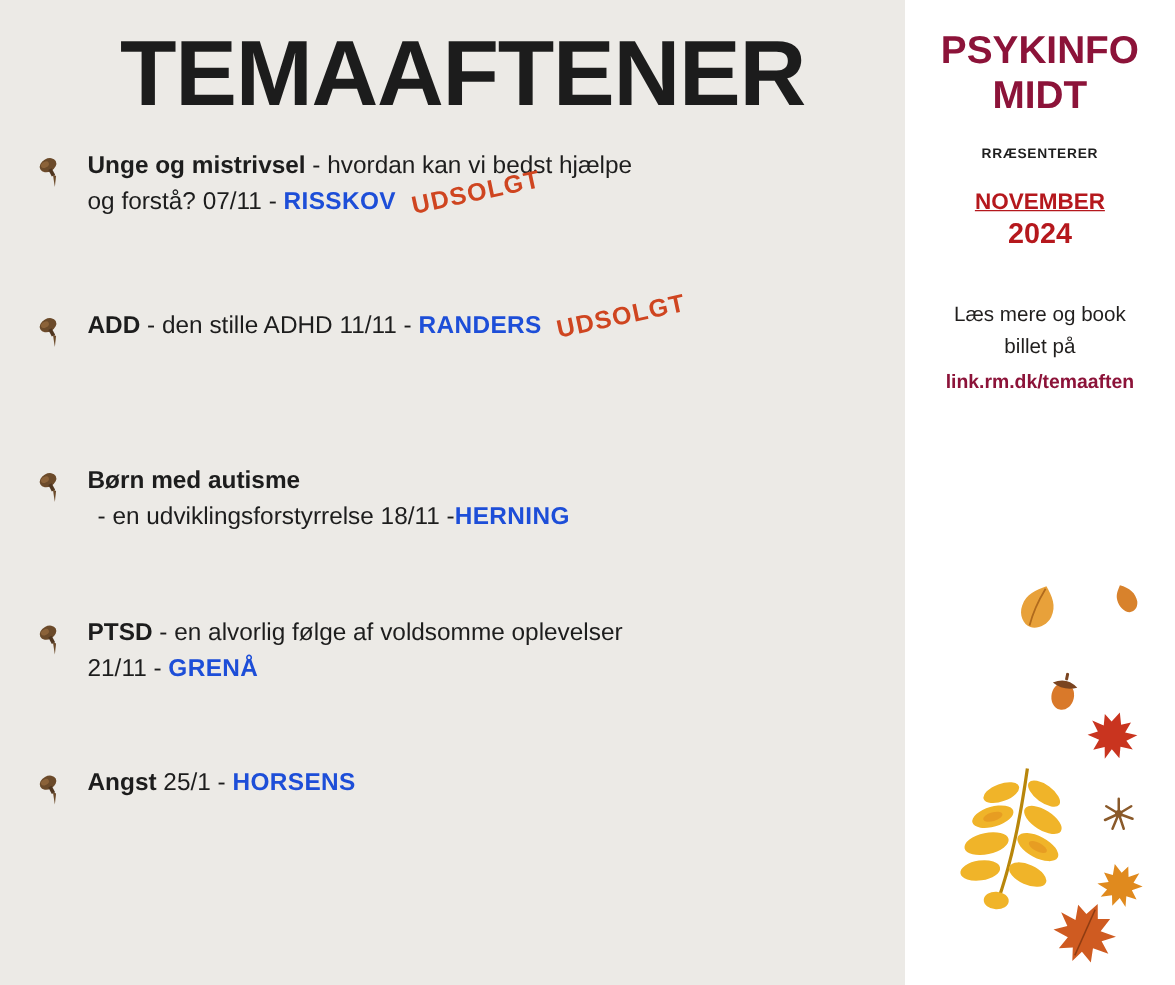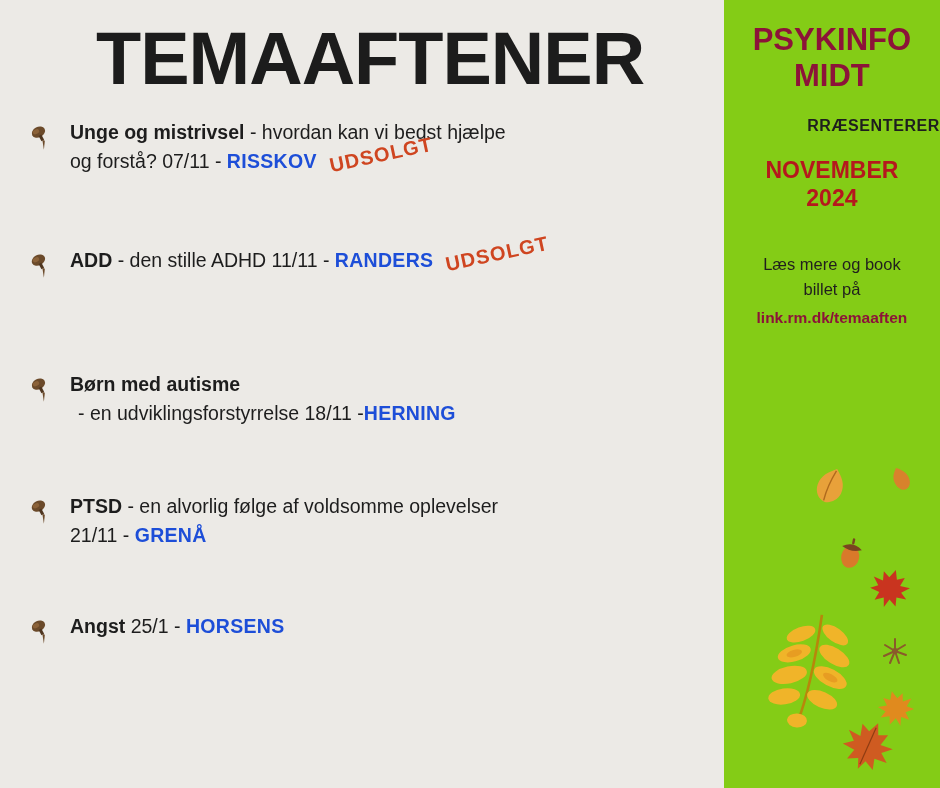--- a/index.html
+++ b/index.html
@@ -101,50 +101,50 @@
   .event.r3 { margin-bottom: 60px; }
   .event.r4 { margin-bottom: 58px; }
 
   .indent { padding-left: 8px; display: inline-block; }
 
   
   .right-col {
     position: relative;
     width: 221px;
     height: 788px;
-    background: #84cc16;
+    background: #ffffff;
     overflow: hidden;
   }
   .side-inner {
     position: relative;
     padding-top: 22px;
     text-align: center;
     z-index: 3;
   }
   .brand {
     color: #8c1339;
     font-weight: bold;
     font-size: 31px;
     line-height: 1.15;
     letter-spacing: 0px;
   }
   .presents {
     margin-top: 24px;
     color: #1e1e1e;
     font-weight: bold;
-    font-size: 16px;
+    font-size: 11px;
     letter-spacing: 0.6px;
-    text-align: right;
   }
   .month {
     margin-top: 22px;
     color: #b5181d;
     font-weight: bold;
-    font-size: 23px;
+    font-size: 18px;
     line-height: 1.2;
+    text-decoration: underline;
   }
   .year {
     color: #b5181d;
     font-weight: bold;
     font-size: 23px;
     line-height: 1.2;
   }
   .readmore {
     margin-top: 40px;
     color: #211f1e;

